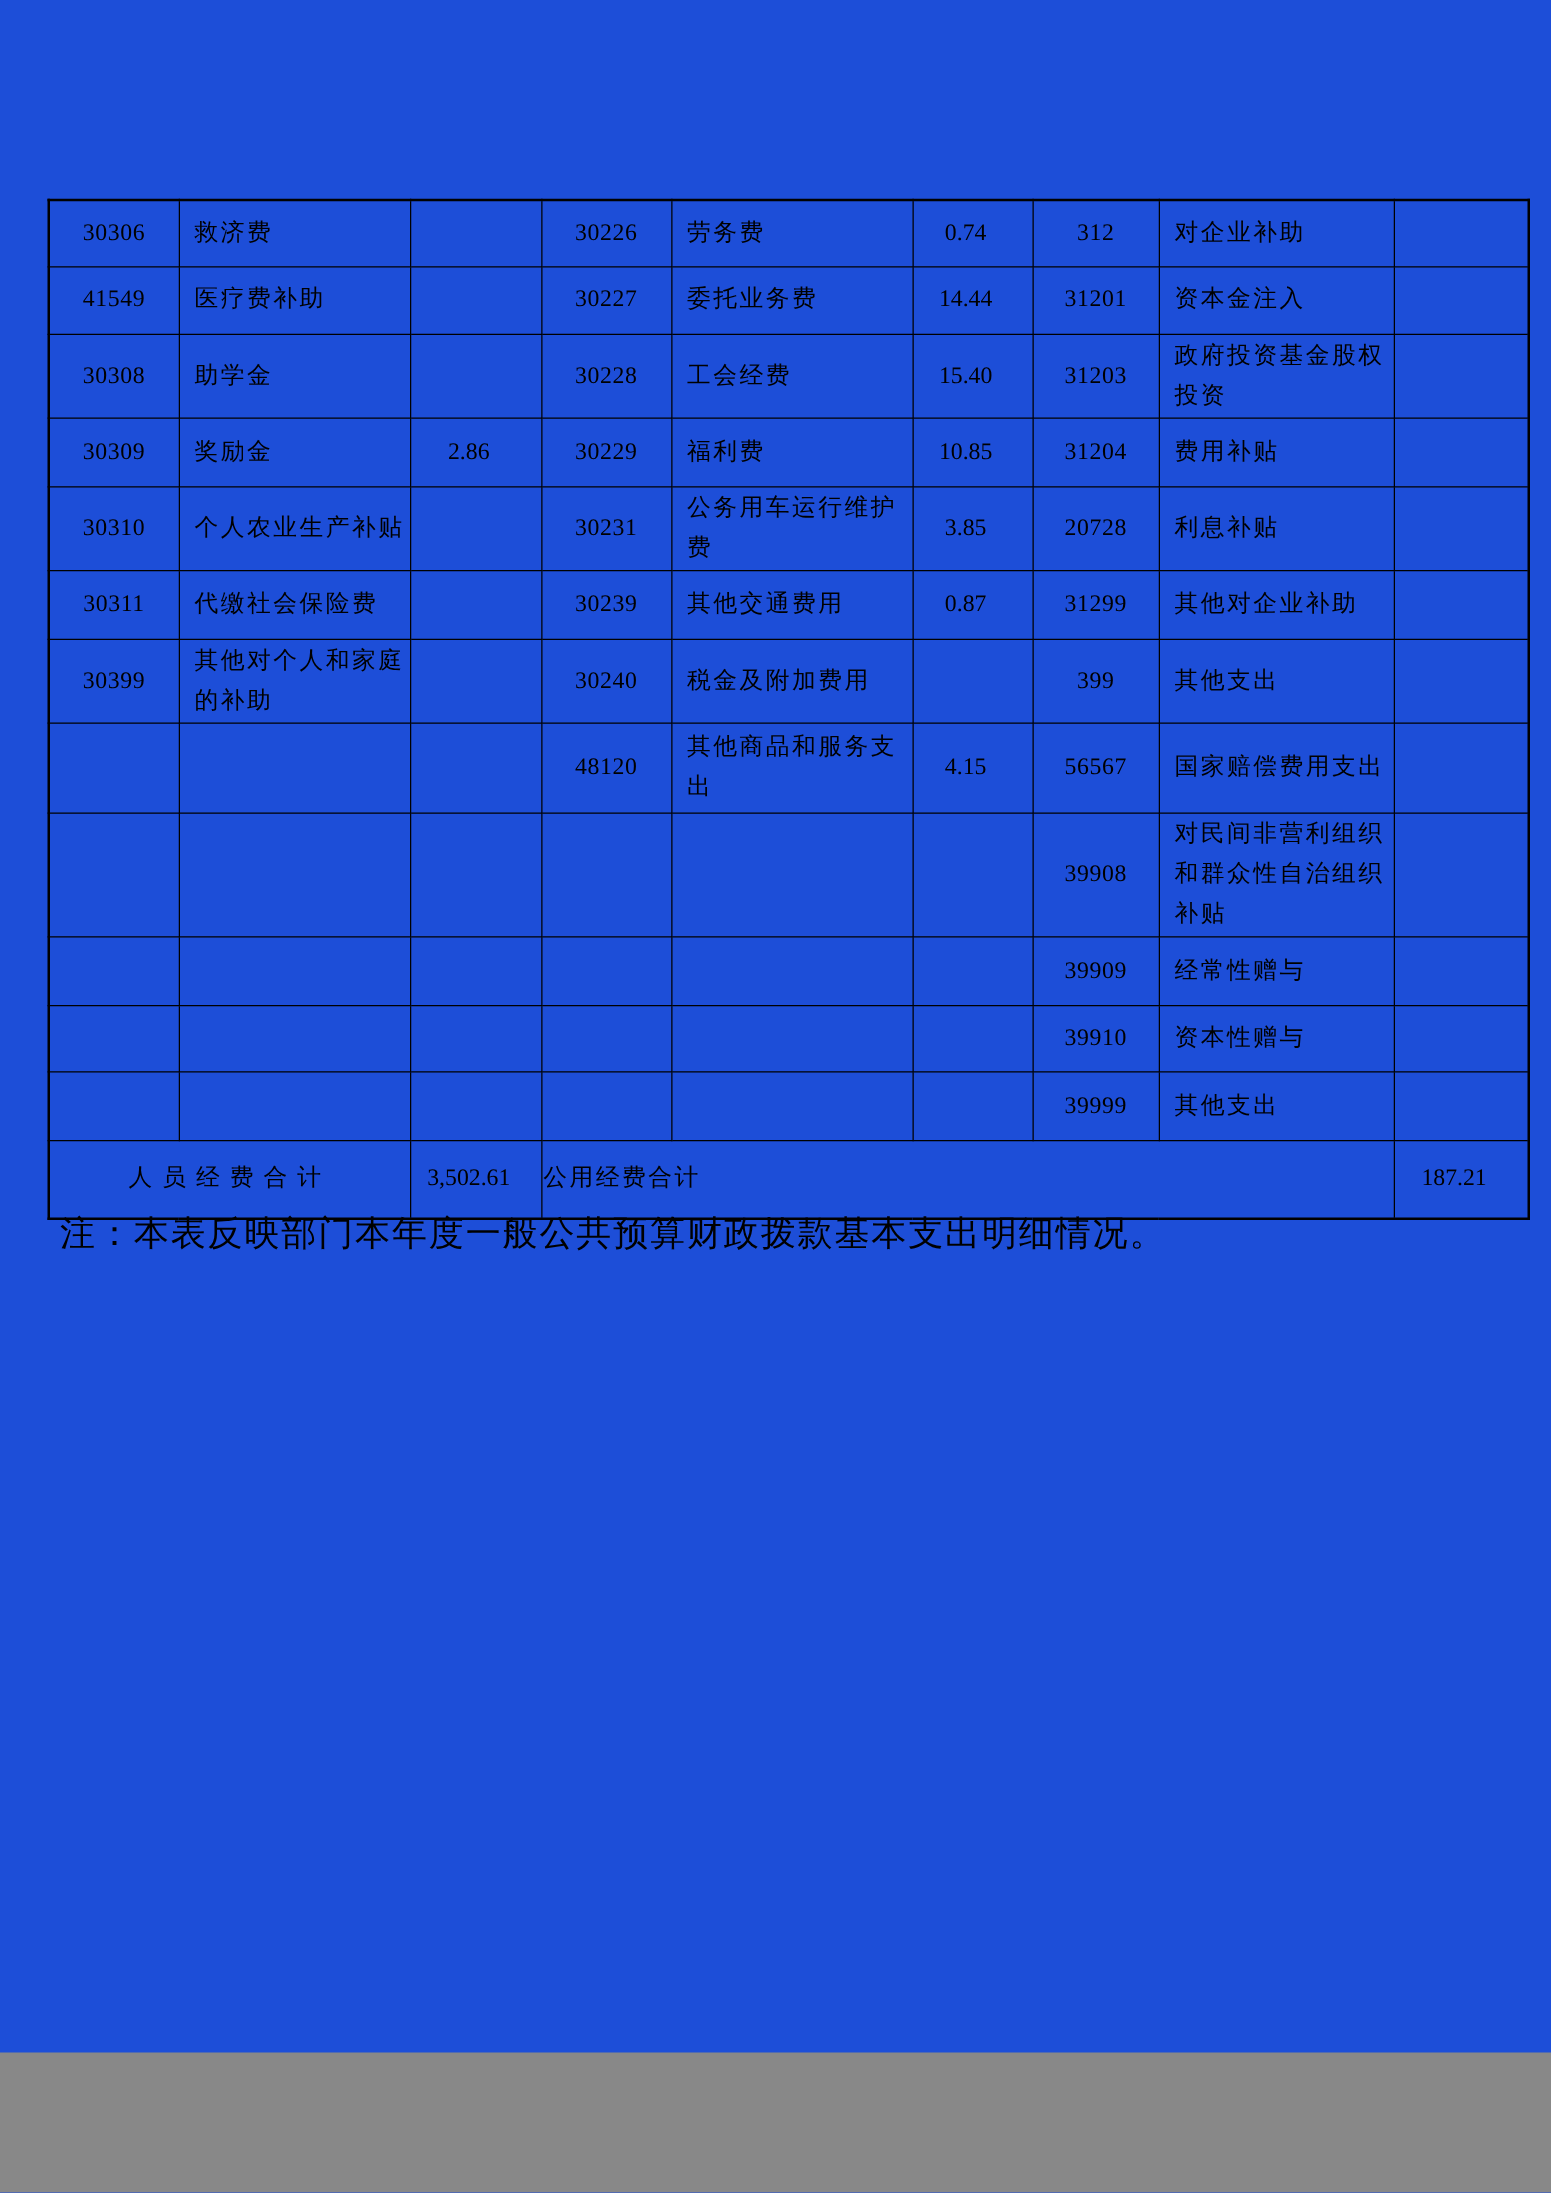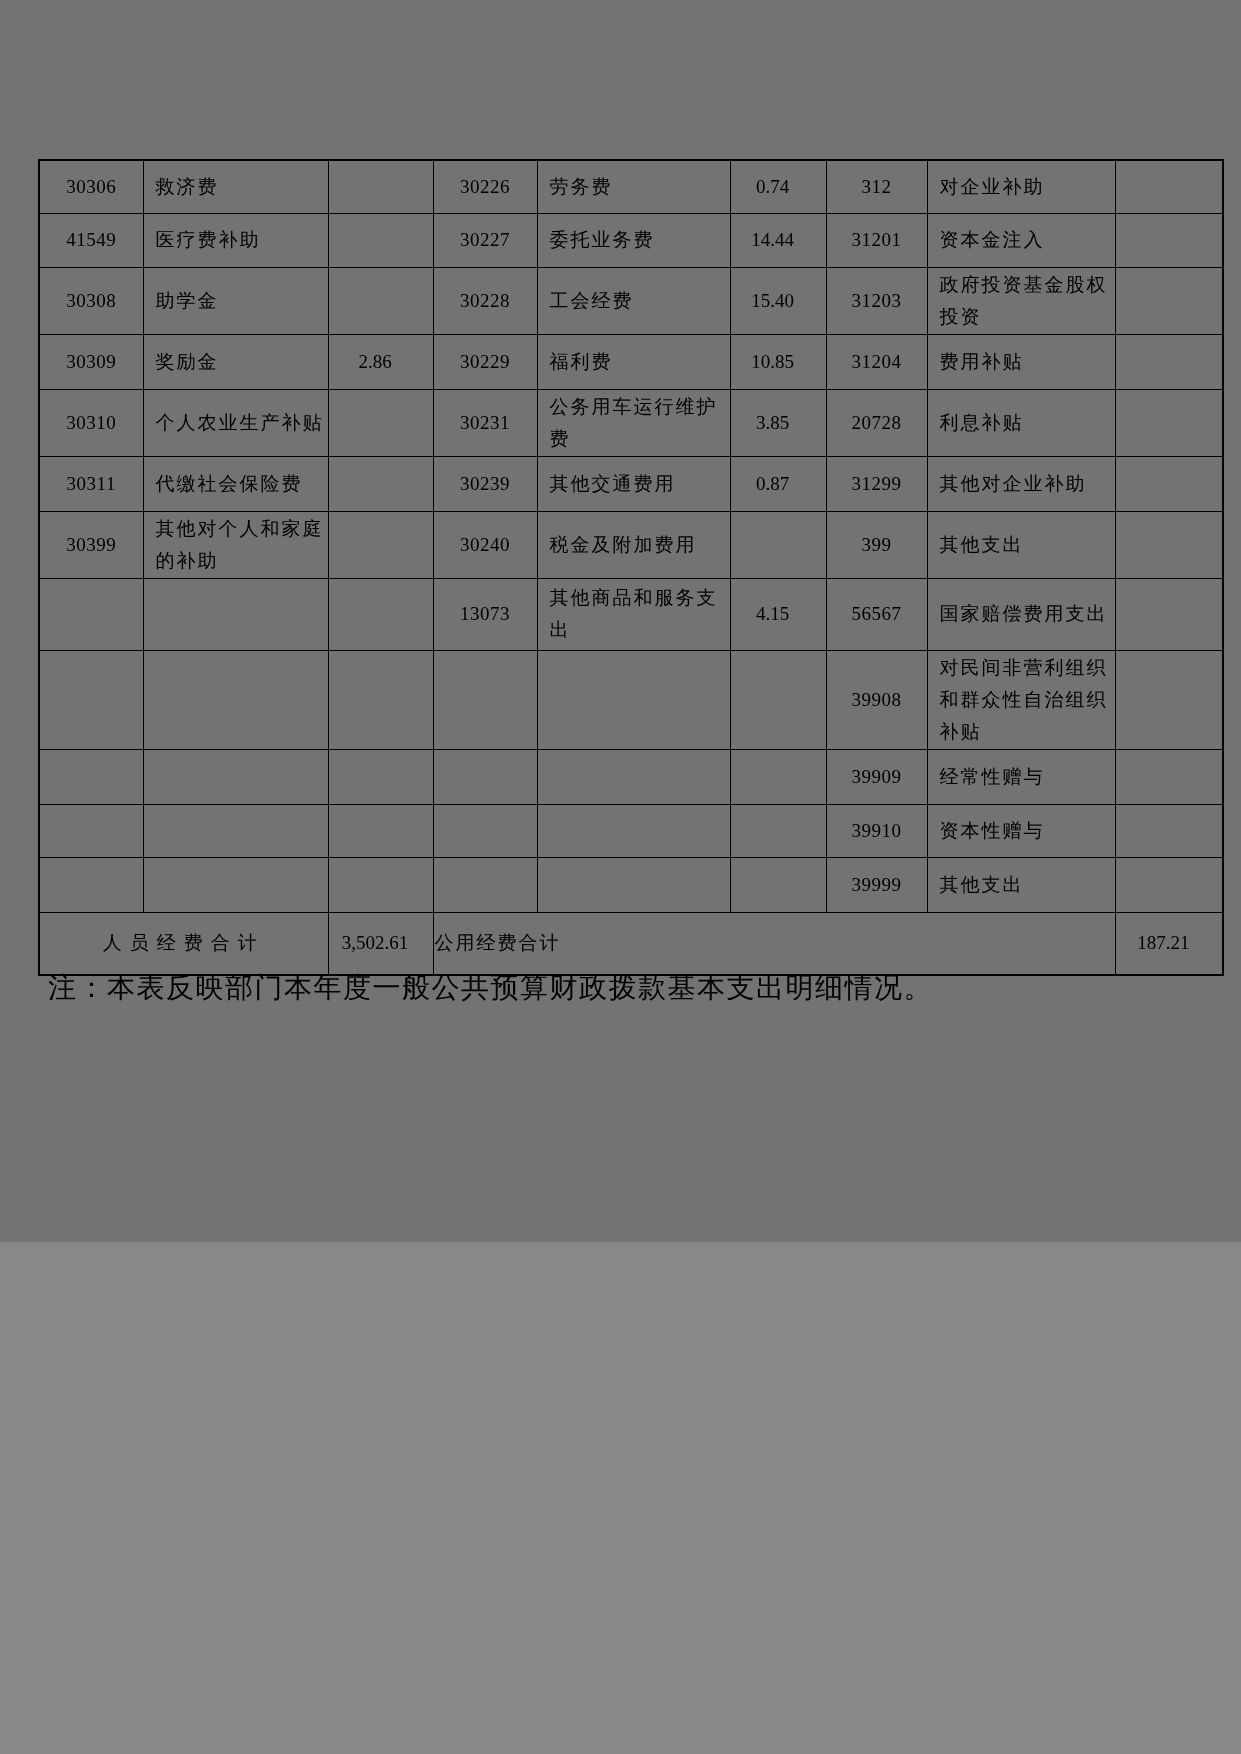--- a/index.html
+++ b/index.html
@@ -1,21 +1,21 @@
 <!DOCTYPE html>
 <html><head>
 <meta charset="utf-8">
 <style>
   html, body { margin: 0; padding: 0; }
   body { background: #888; }
   .page {
     position: relative;
     width: 1241px;
-    height: 1242px;
-    background: #737373;
+    height: 1642px;
+    background: #1d4ed8;
     margin: 0 auto;
     font-family: "Liberation Serif", "DejaVu Serif", serif;
     color: #000;
     overflow: hidden;
   }
   .budget-table {
     position: absolute;
     left: 38px;
     top: 159px;
     width: 1184px;
@@ -155,21 +155,21 @@
         <td class="name">税金及附加费用</td>
         <td class="val"></td>
         <td class="code">399</td>
         <td class="name">其他支出</td>
         <td class="val"></td>
       </tr>
       <tr style="height:72px">
         <td class="code"></td>
         <td class="name"></td>
         <td class="val"></td>
-        <td class="code">13073</td>
+        <td class="code">48120</td>
         <td class="name">其他商品和服务支出</td>
         <td class="val">4.15</td>
         <td class="code">56567</td>
         <td class="name">国家赔偿费用支出</td>
         <td class="val"></td>
       </tr>
       <tr style="height:97px">
         <td class="code"></td>
         <td class="name"></td>
         <td class="val"></td>

